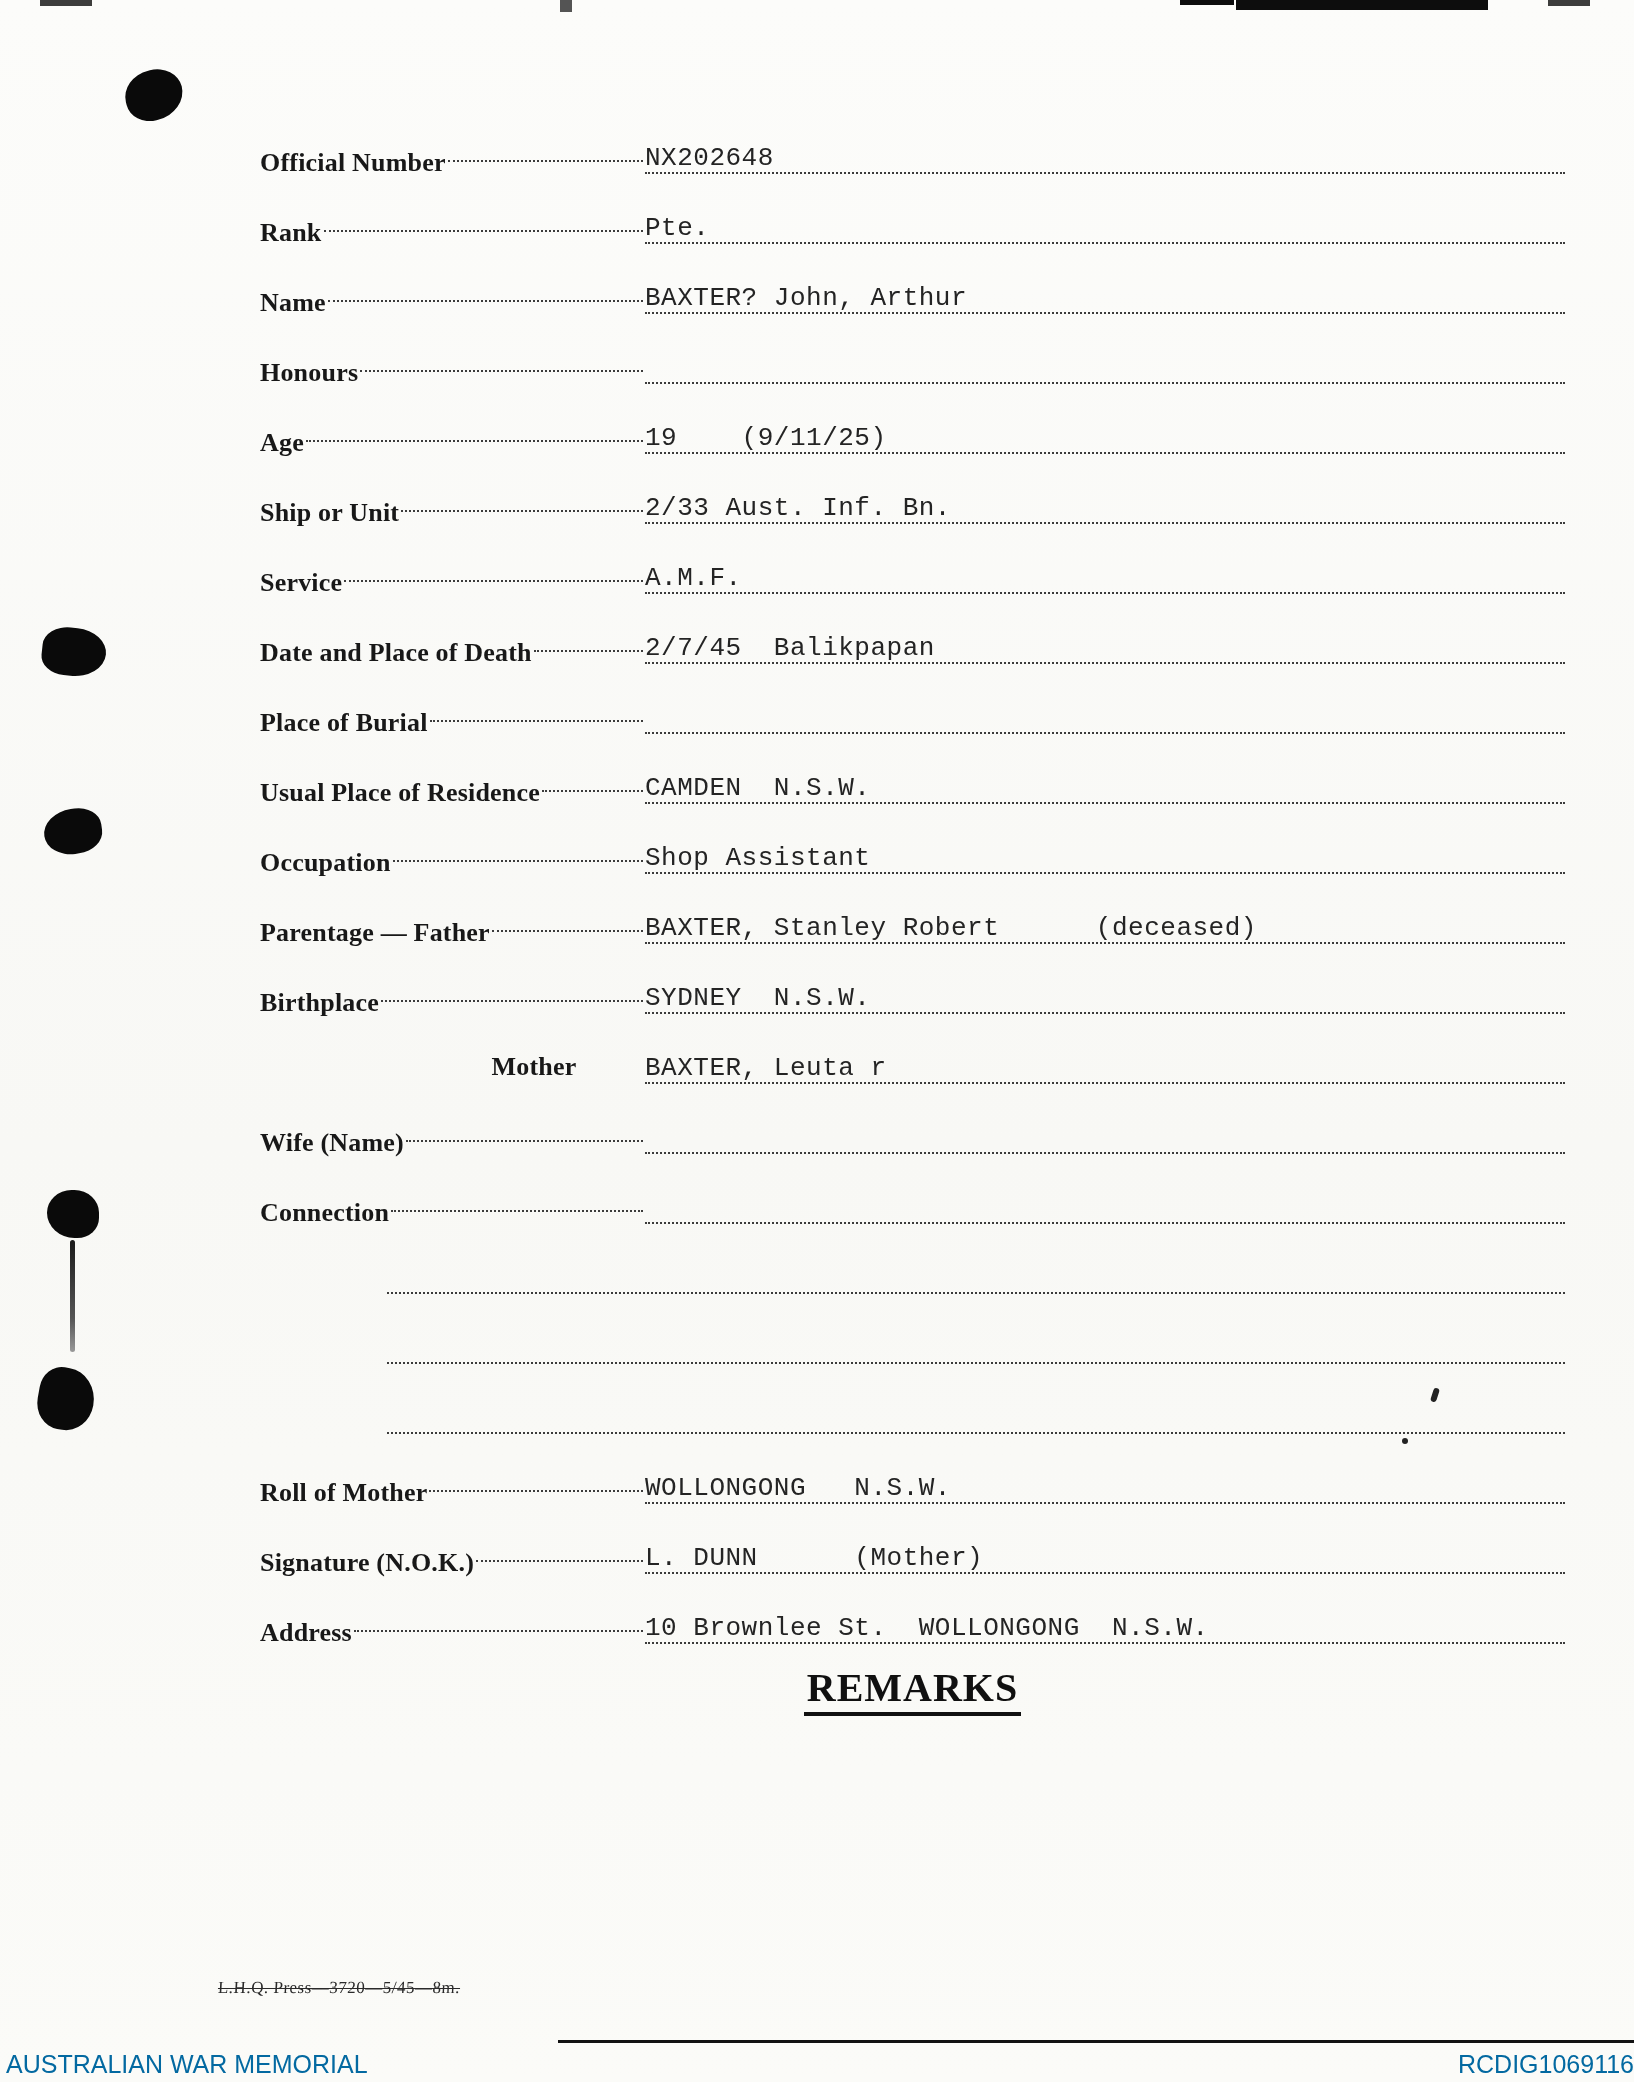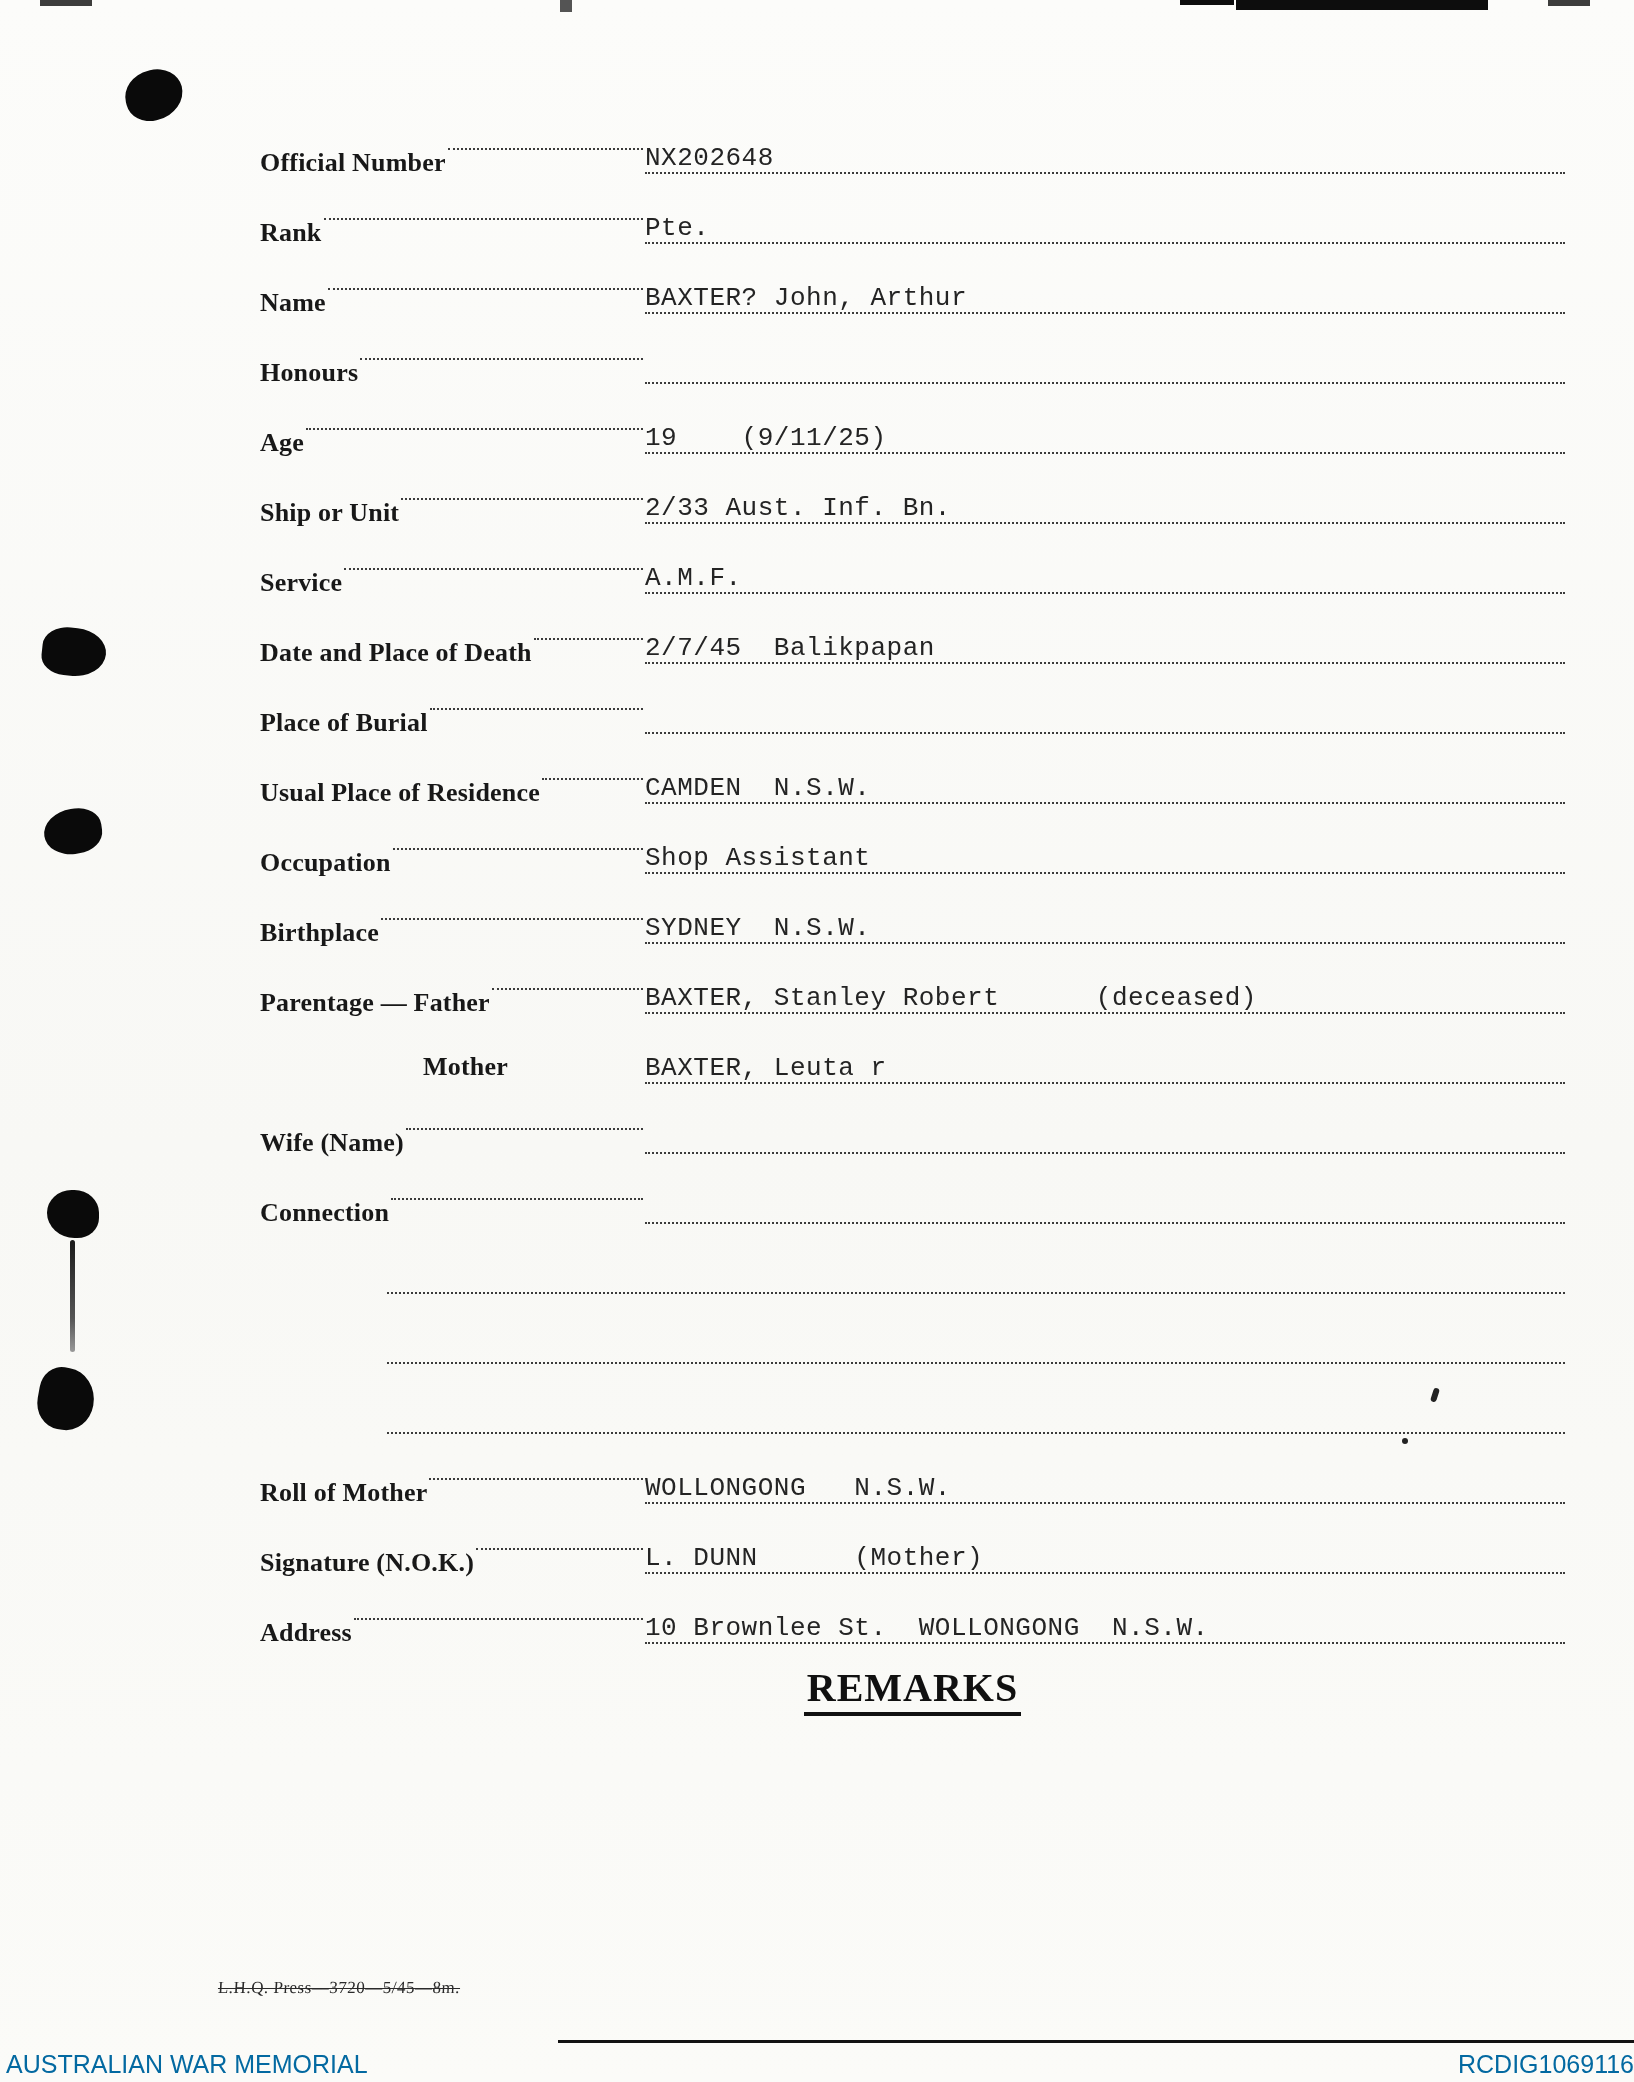--- a/index.html
+++ b/index.html
@@ -18,21 +18,21 @@
   }
 
   
   .form{
     position:absolute;left:260px;top:108px;width:1305px;
   }
   .row{
     display:flex;align-items:flex-end;height:70px;
   }
   .label-block{
-    display:flex;align-items:flex-start;
+    display:flex;align-items:center;
     flex:0 0 385px;box-sizing:border-box;min-width:0;
   }
   .label{
     font-size:26px;letter-spacing:.2px;color:#181818;
     white-space:nowrap;font-weight:600;
   }
   .dots{
     flex:1;height:0;margin:0 2px 4px 2px;
     border-bottom:2px dotted #3b3b3b;
   }
@@ -219,35 +219,35 @@
       <span class="label">Occupation</span>
       <span class="dots"></span>
     </span>
     <span class="value-block">
       <span class="value">Shop Assistant</span>
     </span>
   </div>
 
   <div class="row">
     <span class="label-block">
+      <span class="label">Parentage — Father</span>
+      <span class="dots"></span>
+    </span>
+    <span class="value-block">
+      <span class="value">BAXTER, Stanley Robert      (deceased)</span>
+    </span>
+  </div>
+
+  <div class="row">
+    <span class="label-block">
       <span class="label">Birthplace</span>
       <span class="dots"></span>
     </span>
     <span class="value-block">
       <span class="value">SYDNEY  N.S.W.</span>
-    </span>
-  </div>
-
-  <div class="row">
-    <span class="label-block">
-      <span class="label">Parentage — Father</span>
-      <span class="dots"></span>
-    </span>
-    <span class="value-block">
-      <span class="value">BAXTER, Stanley Robert      (deceased)</span>
     </span>
   </div>
 
   <div class="row indent">
     <span class="label-block">
       <span class="label">Mother</span>
       <span class="dots"></span>
     </span>
     <span class="value-block">
       <span class="value">BAXTER, Leuta r</span>

